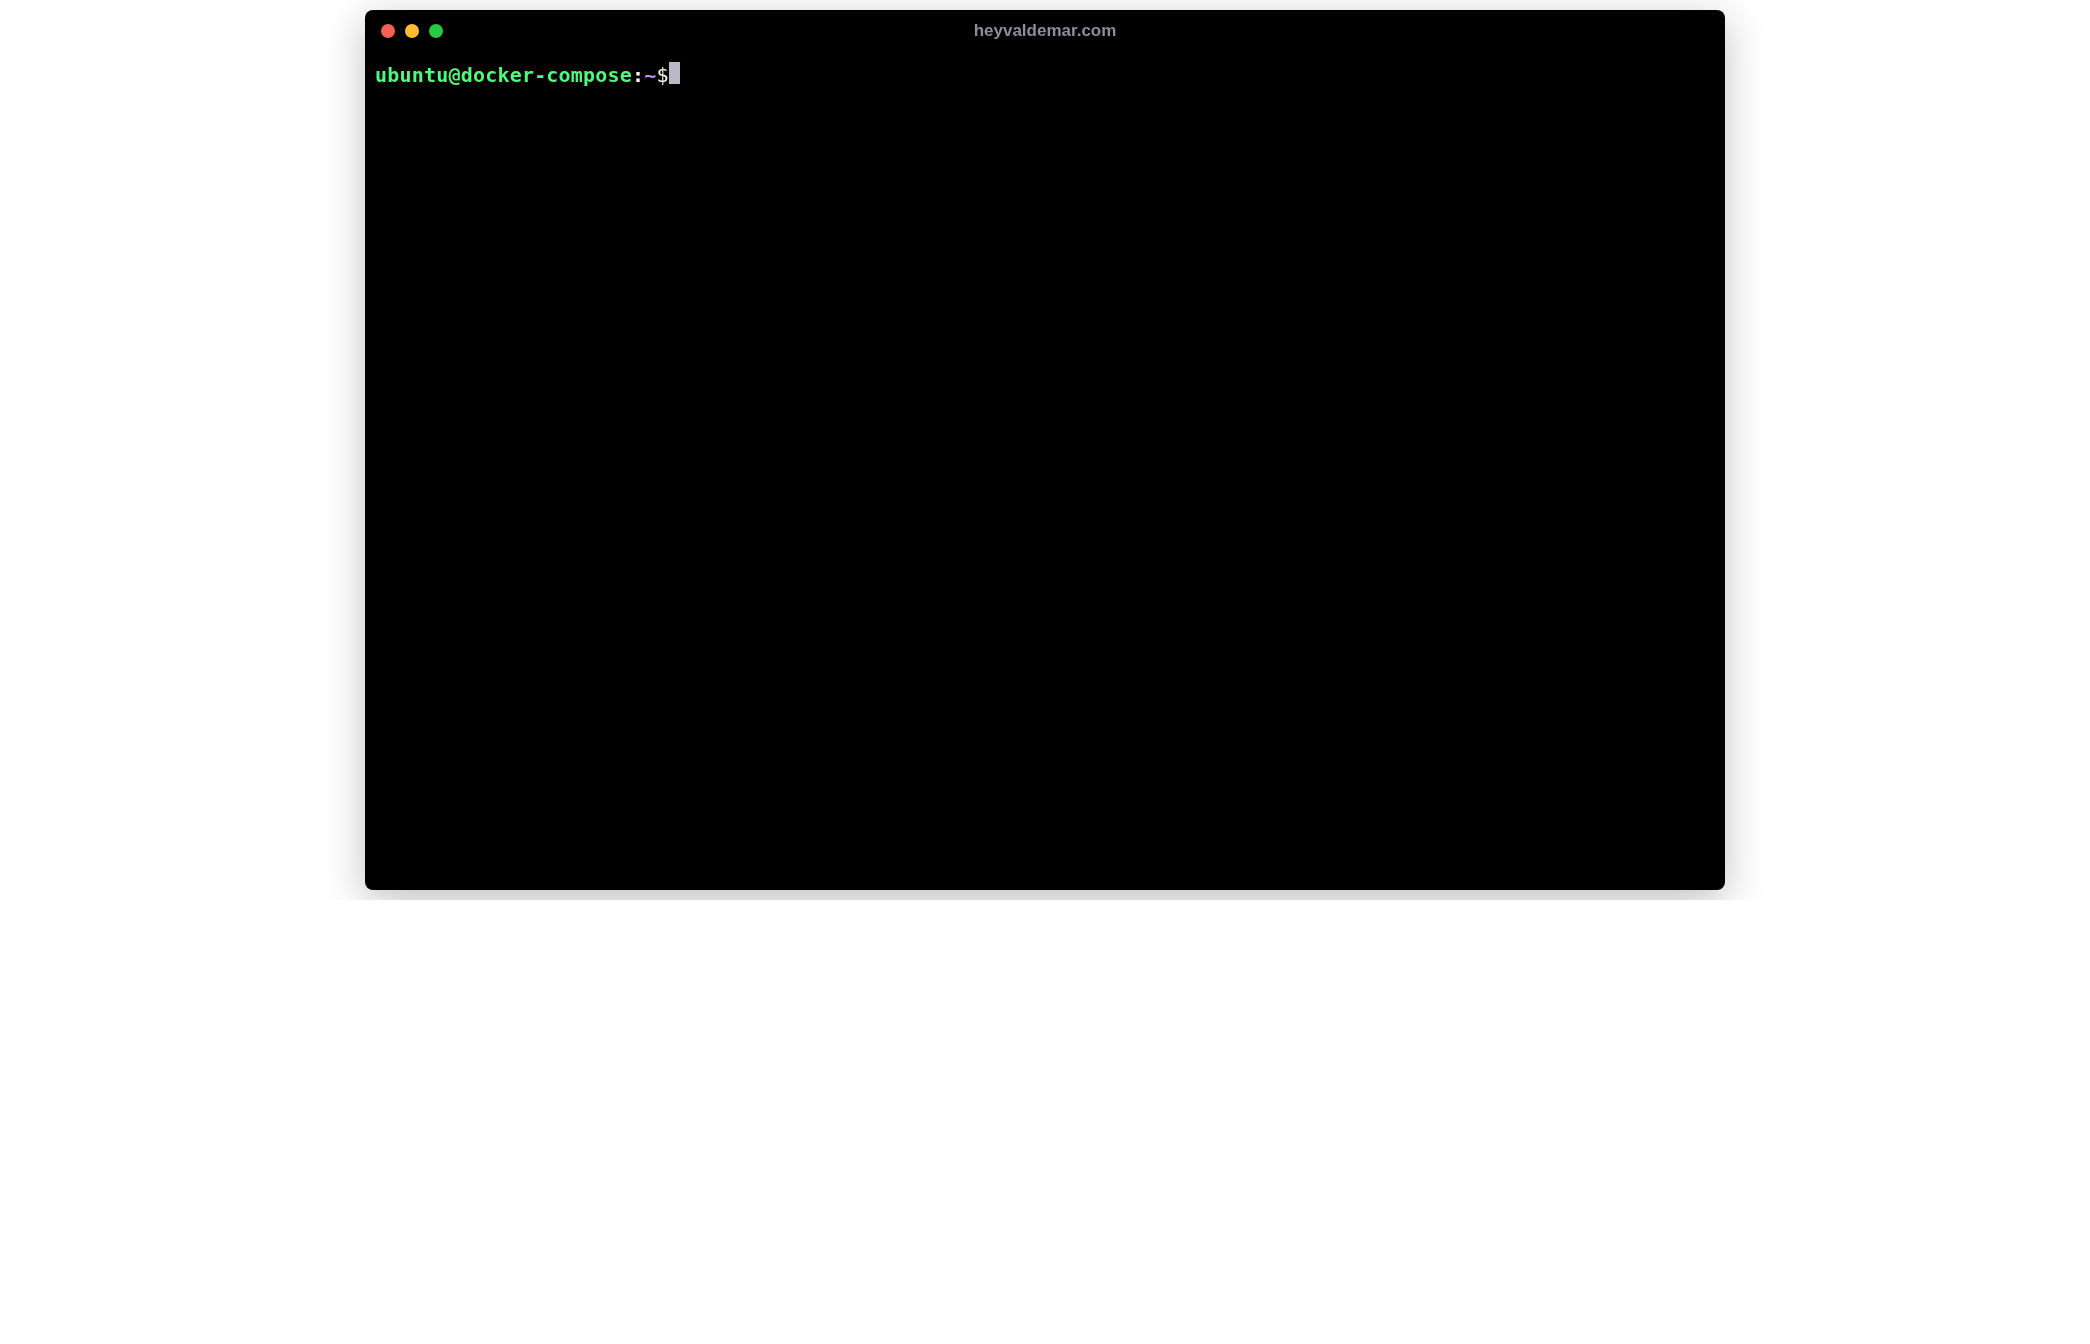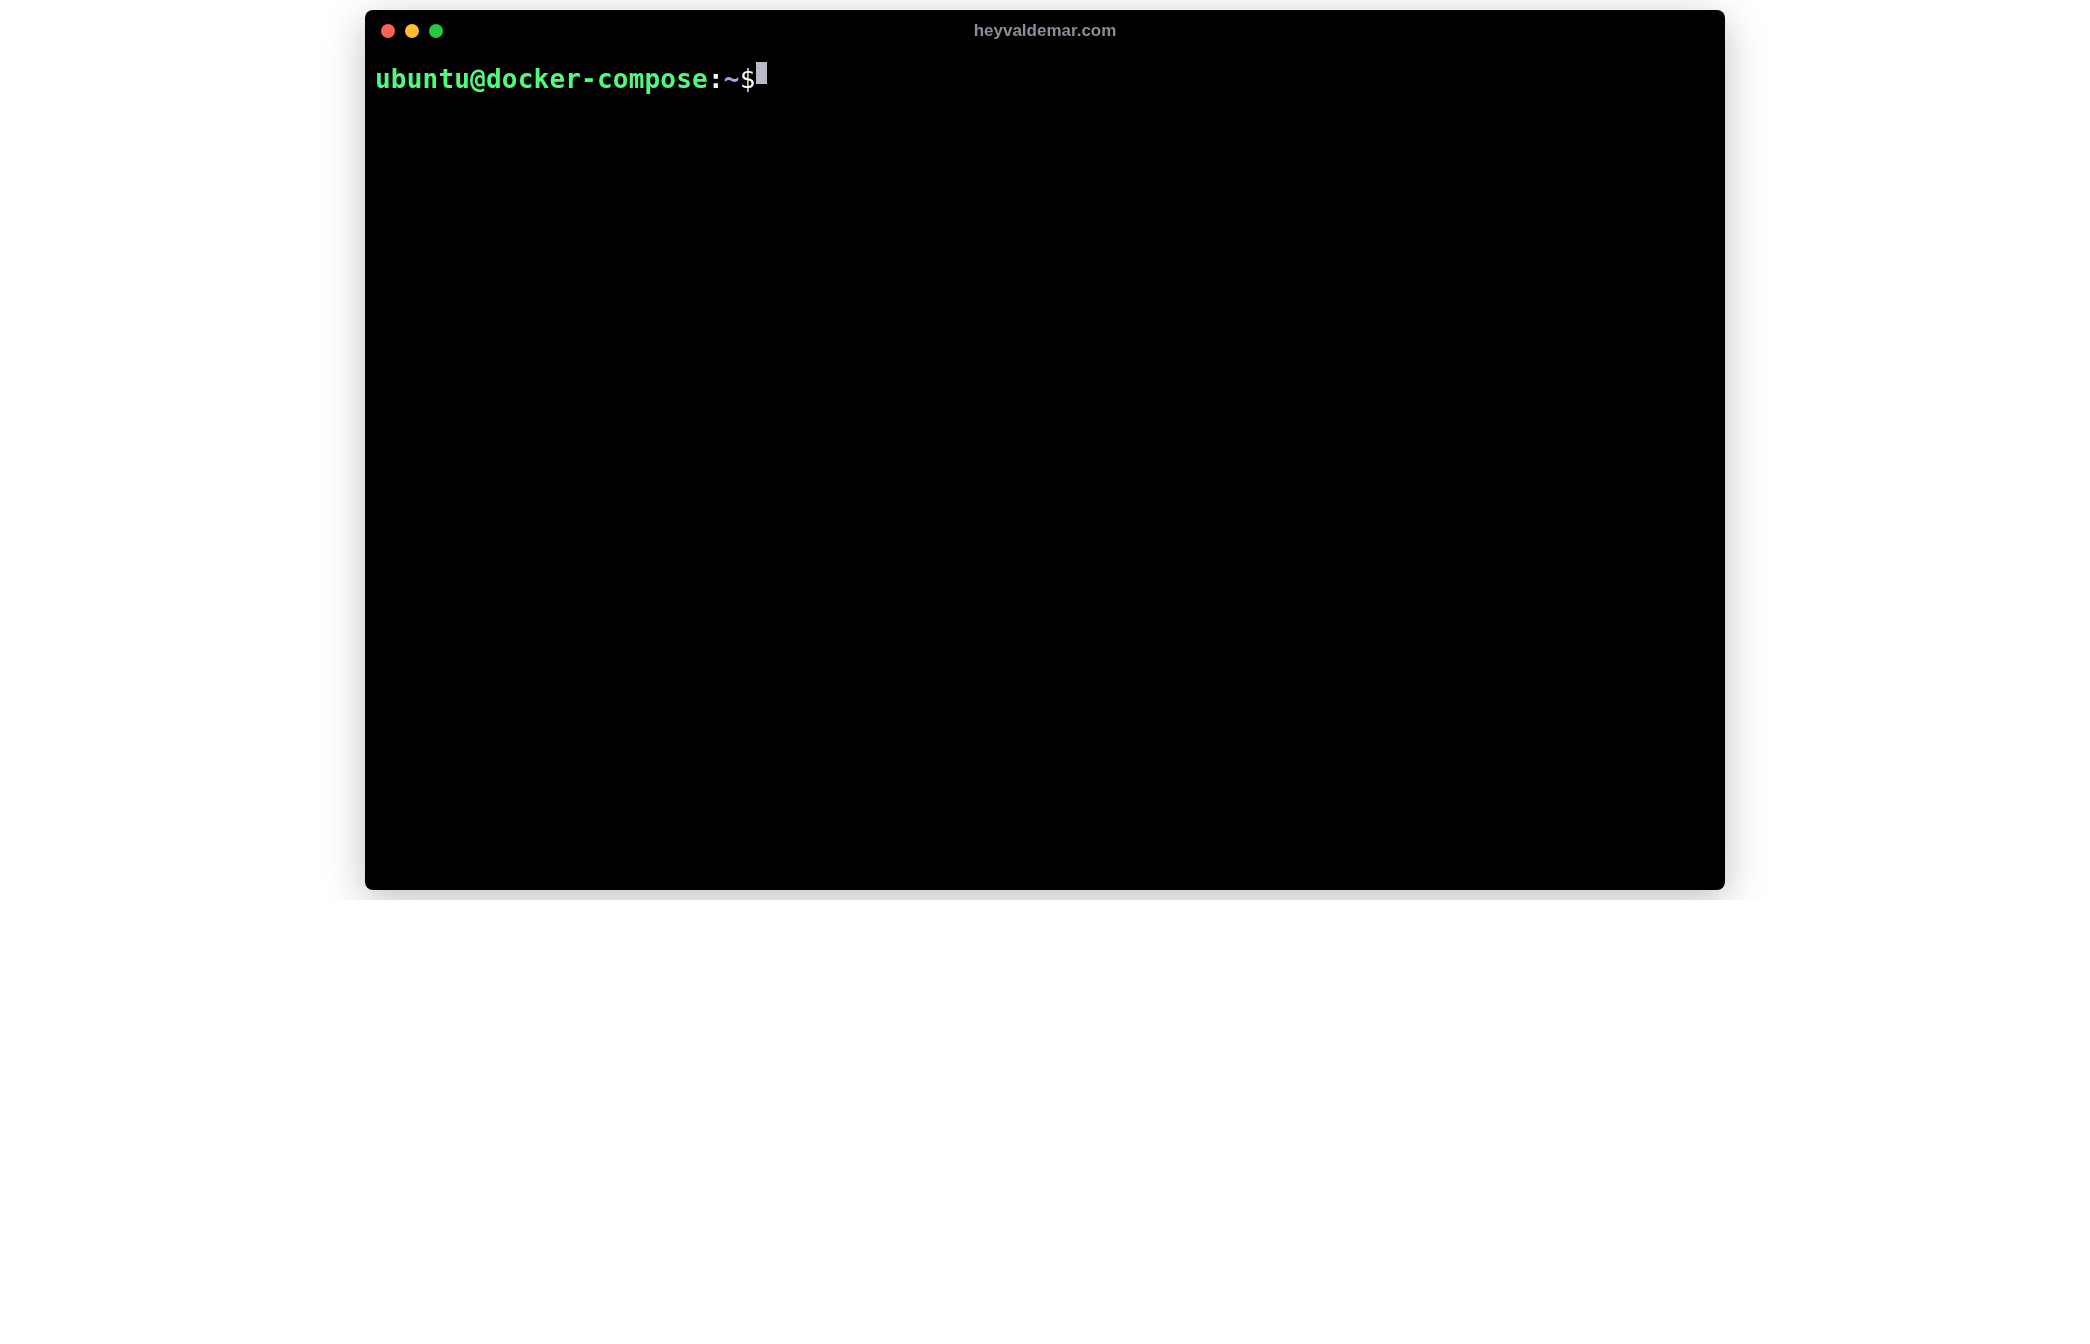--- a/index.html
+++ b/index.html
@@ -51,21 +51,21 @@
       left: 50%;
       transform: translateX(-50%);
       color: #8a8d9a;
       font-size: 17px;
       font-weight: 600;
       font-family: -apple-system, BlinkMacSystemFont, "Segoe UI", sans-serif;
     }
     .terminal-body {
       flex: 1;
       padding: 10px 10px;
-      font-size: 26px;
+      font-size: 20px;
       line-height: 1.35;
       color: #f8f8f2;
       letter-spacing: 0.2px;
     }
     .prompt-line {
       white-space: pre;
       display: flex;
       flex-wrap: nowrap;
     }
     .user-host {

